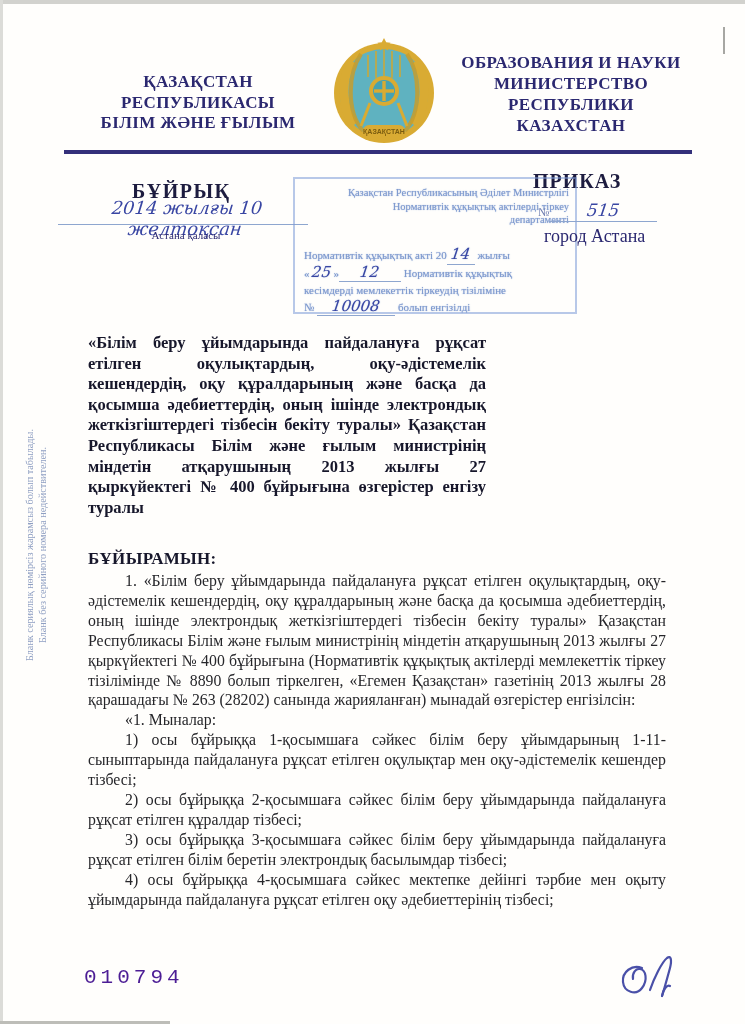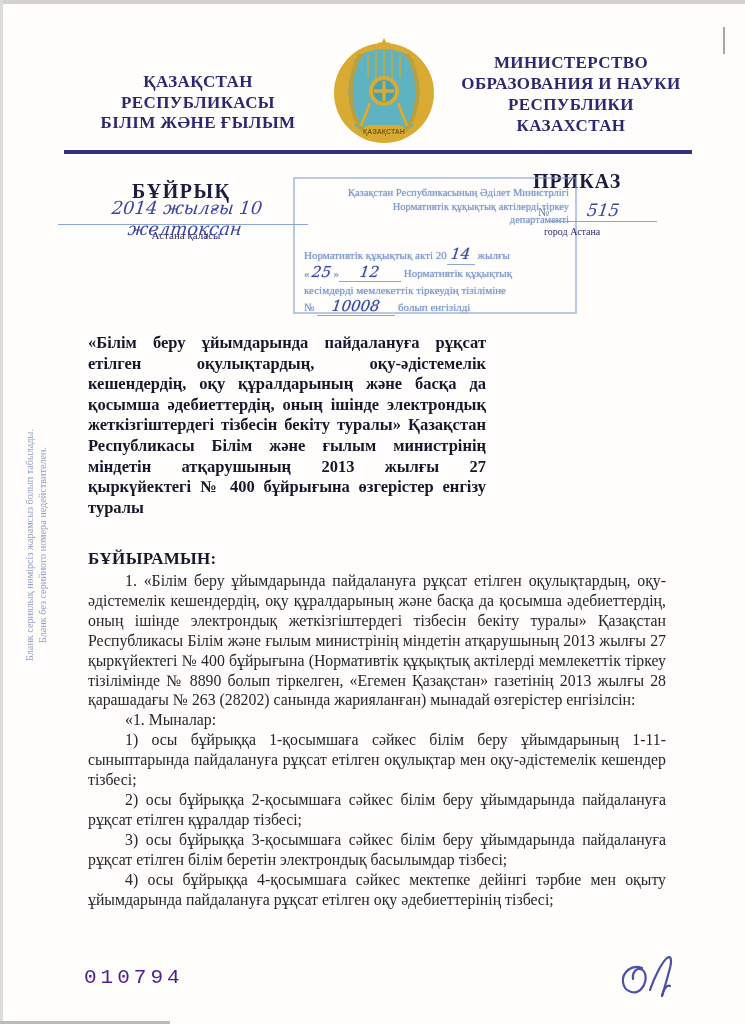--- a/index.html
+++ b/index.html
@@ -36,21 +36,21 @@
     border:2px solid rgba(125,155,215,.55);}
   .stamp-txt{color:#7e9ace;text-shadow:0 0 1.2px rgba(125,150,210,.85);}
   .stamp-dept{position:absolute;left:2px;top:7px;width:272px;text-align:right;
     font-size:10.5px;line-height:13.5px;}
   .stamp-reg{position:absolute;left:9px;top:68px;width:264px;font-size:11px;line-height:16.5px;}
   .blank{display:inline-block;border-bottom:1px solid #8ea6cf;text-align:center;vertical-align:baseline;}
   .blank .hw{font-size:15px;display:inline-block;transform:skewX(-8deg);line-height:11px;}
   .no-515-line{position:absolute;left:549px;top:200px;width:108px;border-bottom:1.4px solid #8ea6cf;height:21px;text-align:center;}
   .no-515-line .hw{font-size:17px;display:inline-block;transform:skewX(-8deg);}
   .no-sign{position:absolute;left:538px;top:205px;font-size:12px;color:#6d7cb0;}
-  .city-ru{position:absolute;left:544px;top:226px;font-size:10px;color:#2b2870;}
+  .city-ru{position:absolute;left:544px;top:226px;font-size:18px;color:#2b2870;}
 
   
   .subject{position:absolute;left:88px;top:333px;width:398px;
     font-size:16.5px;line-height:20.6px;font-weight:bold;color:#17172b;
     text-align:justify;}
   .resolve{position:absolute;left:88px;top:549px;font-size:17px;font-weight:bold;color:#17172b;letter-spacing:.3px;}
   .bodyflow{position:absolute;left:88px;top:571px;width:578px;}
   .bodyflow p{margin:0;text-align:justify;text-indent:37px;font-size:15.8px;line-height:19.9px;color:#26262a;}
 
   
@@ -99,22 +99,22 @@
     <g stroke="#d9ab33" stroke-width="3.4">
       <line x1="54" y1="48" x2="54" y2="68"></line>
       <line x1="44" y1="58" x2="64" y2="58"></line>
     </g>
     <path d="M54,5 l2.2,4.2 4.4,.6 -3.2,3.2 .8,4.4 -4.2,-2.2 -4.2,2.2 .8,-4.4 -3.2,-3.2 4.4,-.6 Z" fill="#d9ab33"></path>
     <rect x="33" y="92" width="42" height="12" rx="6" fill="#d9ab33"></rect>
     <text x="54" y="101" font-size="7" text-anchor="middle" fill="#7a5c10" font-family="Liberation Sans, sans-serif" font-weight="bold">ҚАЗАҚСТАН</text>
   </svg>
 
   <div class="hdr-block hdr-ru">
+    <div>ОБРАЗОВАНИЯ И НАУКИ</div>
     <div>МИНИСТЕРСТВО</div>
-    <div>ОБРАЗОВАНИЯ И НАУКИ</div>
     <div>РЕСПУБЛИКИ</div>
     <div>КАЗАХСТАН</div>
   </div>
 
   <div class="divider"></div>
 
   <div class="order-kk">БҰЙРЫҚ</div>
   <div class="order-ru">ПРИКАЗ</div>
 
   <div class="hw date-hw">2014 жылғы 10 желтоқсан</div>

